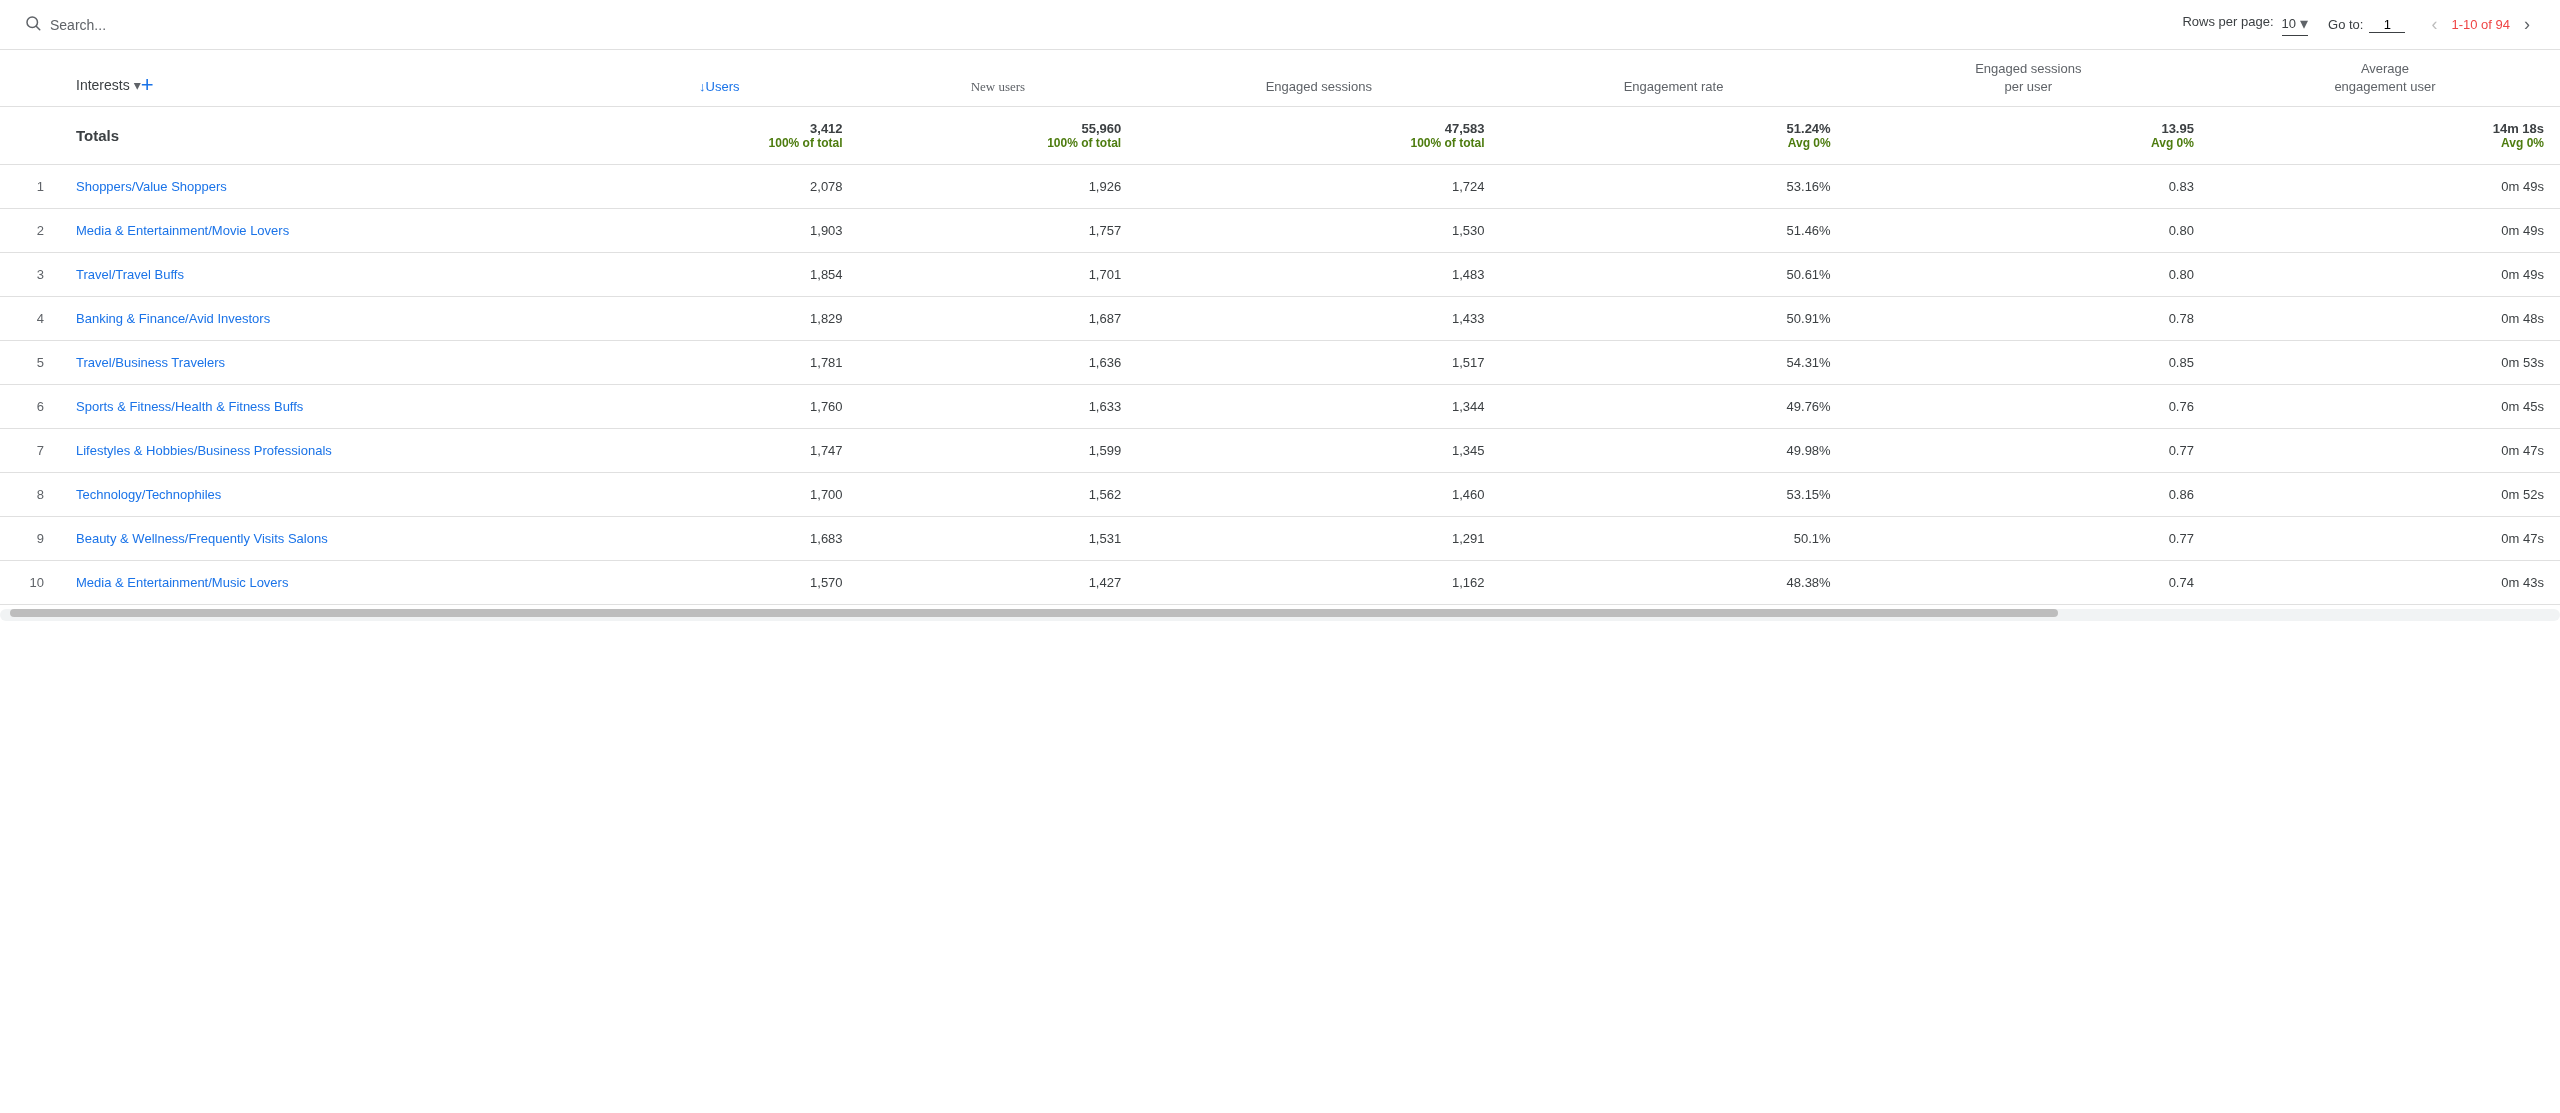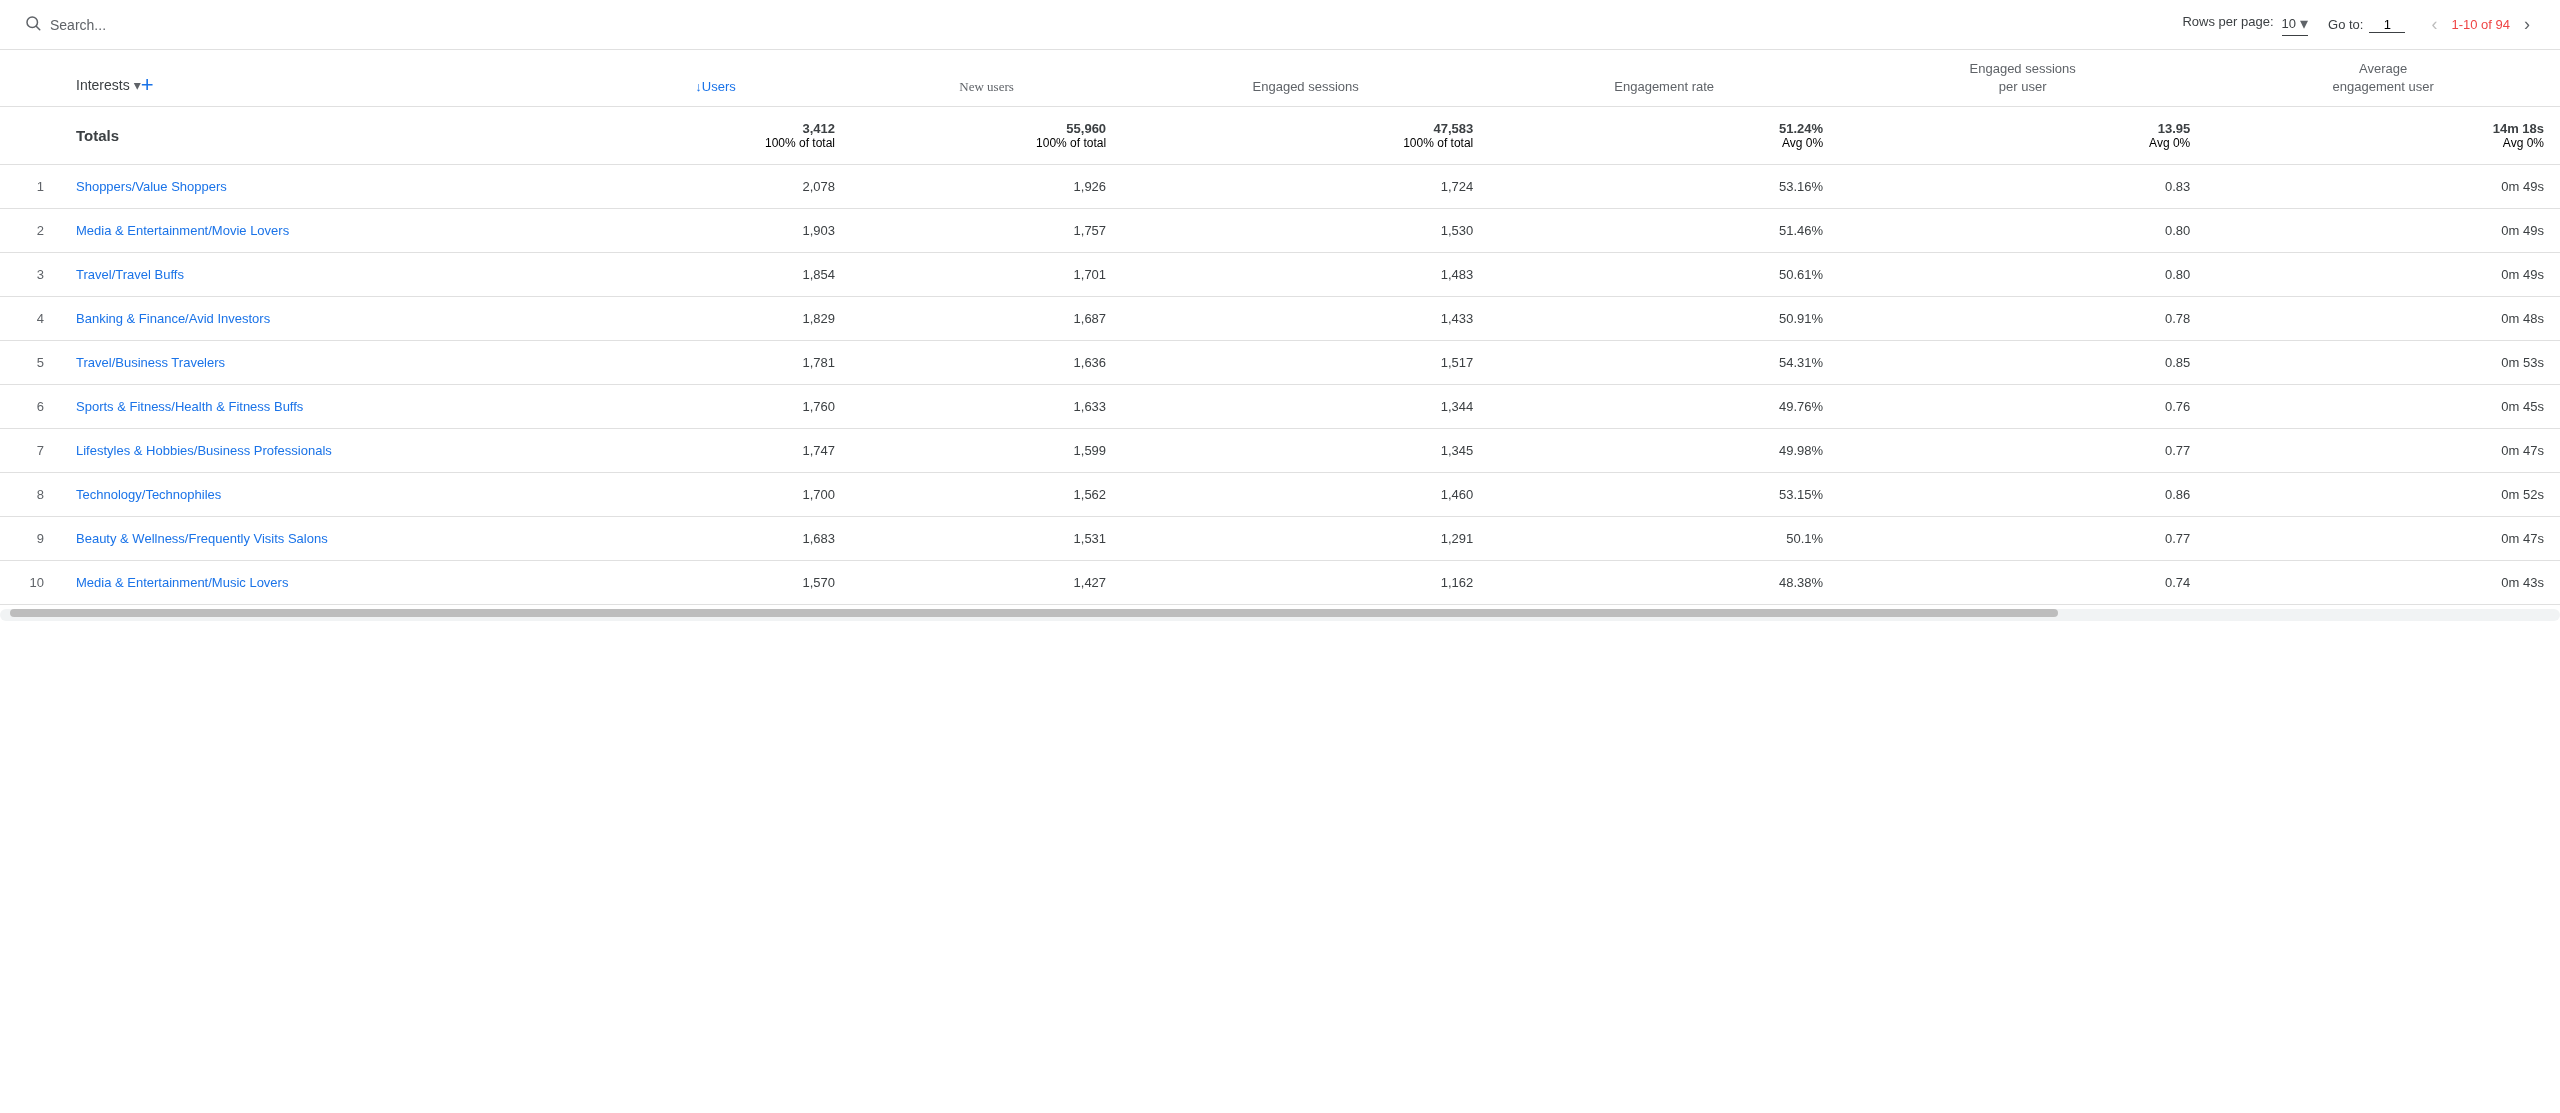--- a/index.html
+++ b/index.html
@@ -154,21 +154,21 @@
       font-weight: 600;
       border-bottom: 1px solid #e0e0e0;
       padding: 14px 16px;
       text-align: right;
     }
     .totals-row td.left-col {
       text-align: left;
       color: #3c4043;
     }
     .totals-main { display: block; font-weight: 600; font-size: 13px; }
-    .totals-sub { display: block; font-weight: 400; font-size: 12px; color: #000000; }
+    .totals-sub { display: block; font-weight: 700; font-size: 12px; color: #4d7c0f; }
     .scrollbar-area {
       height: 12px;
       background: #f1f3f4;
       margin: 4px 0;
       border-radius: 6px;
     }
     .scrollbar-thumb {
       height: 8px;
       margin-top: 2px;
       width: 80%;

